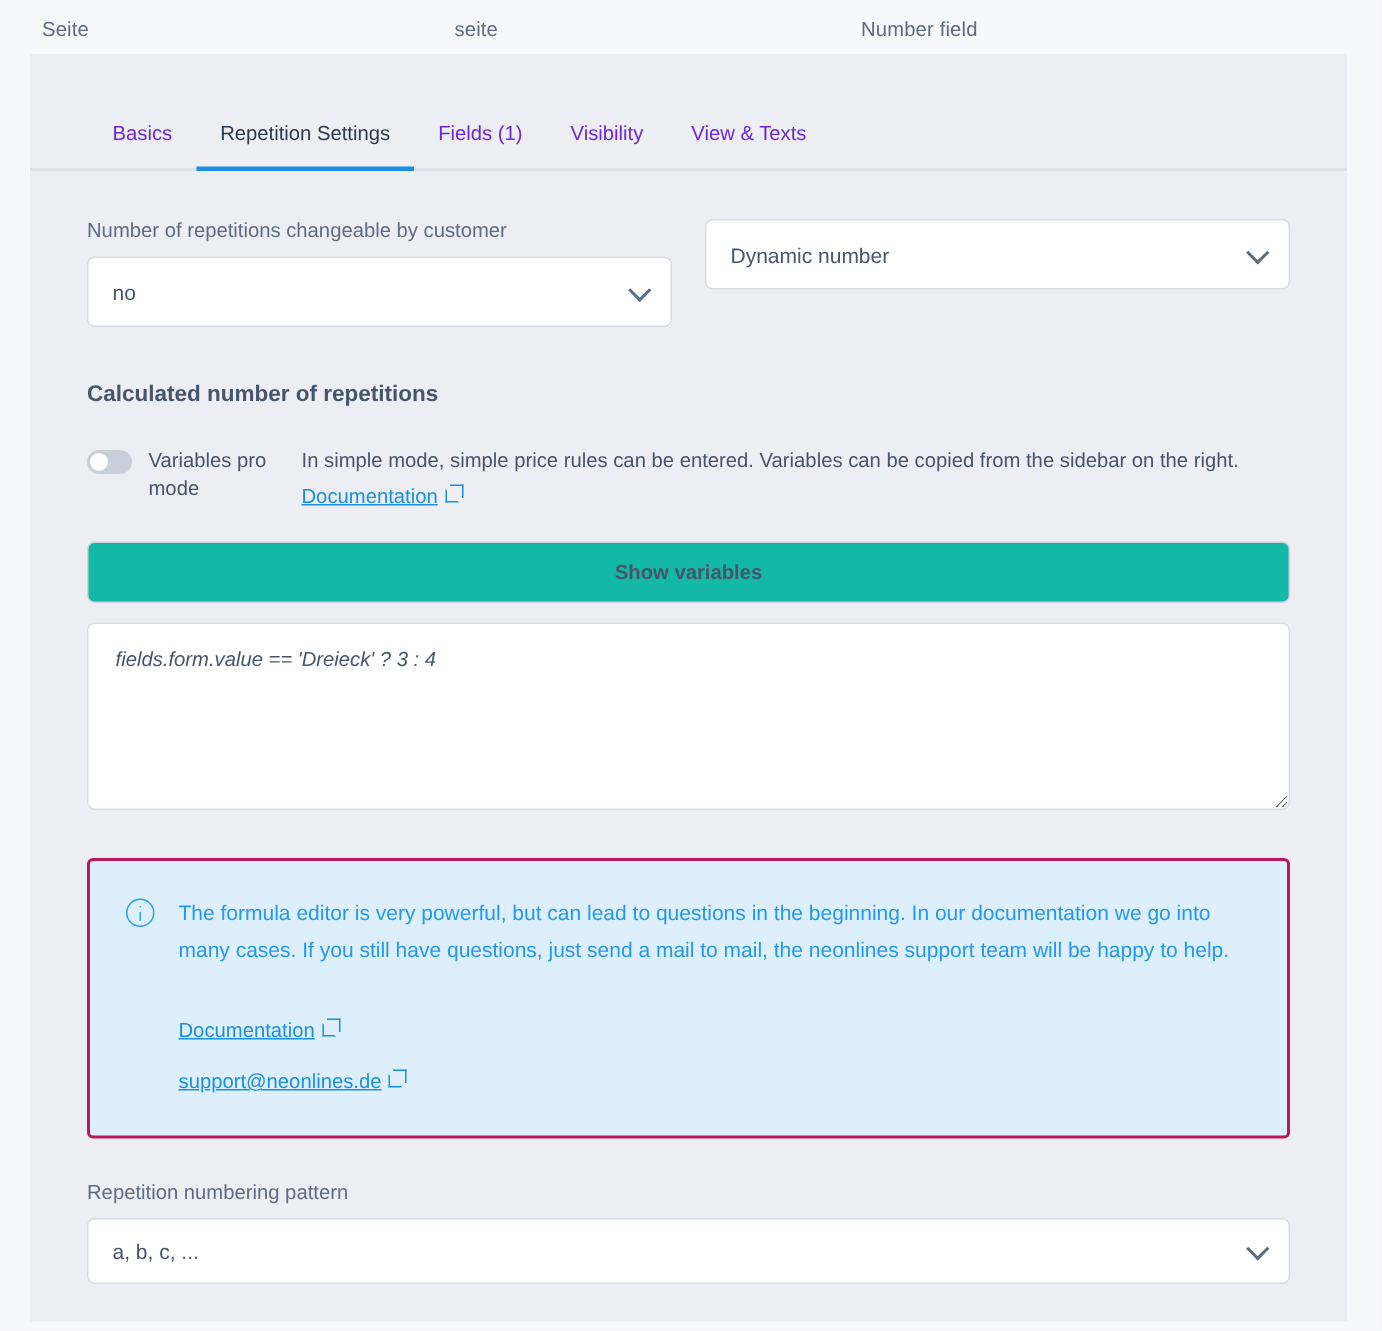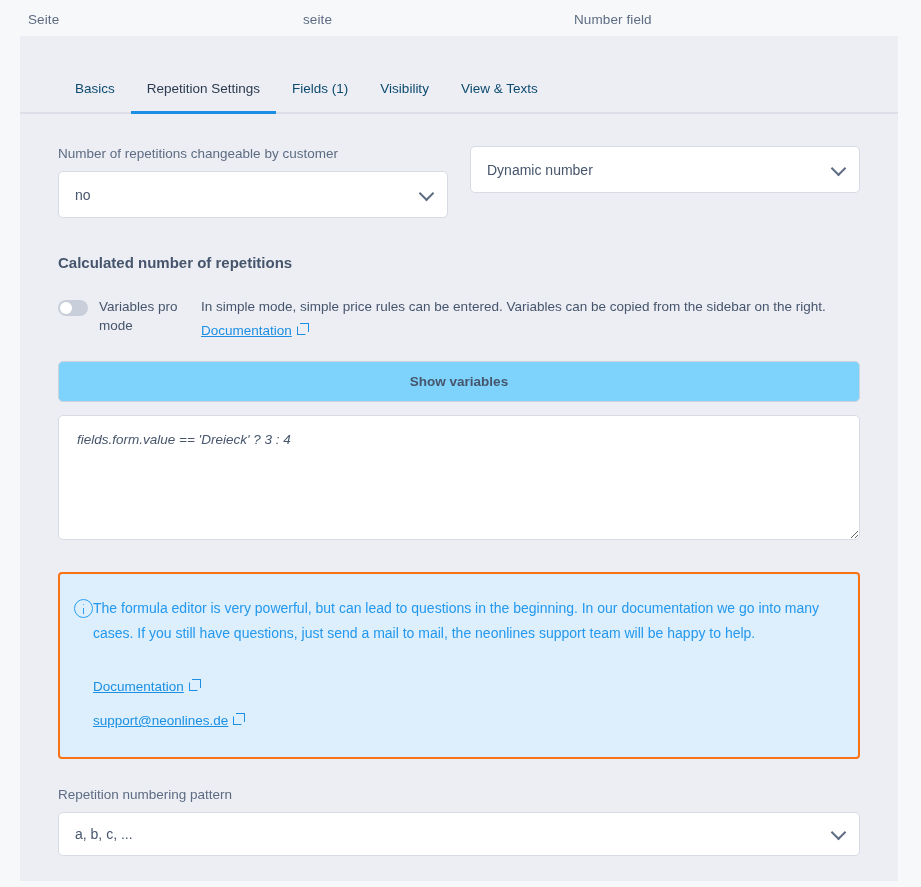--- a/index.html
+++ b/index.html
@@ -50,21 +50,21 @@
   .tabs {
     position: absolute;
     left: 37px;
     bottom: 0;
     display: flex;
     align-items: flex-end;
     gap: 0;
   }
   .tab {
     font-size: 13.5px;
-    color: #0c4a6e;
+    color: #6d28d9;
     padding: 0 16px 16px 16px;
     position: relative;
     white-space: nowrap;
     cursor: pointer;
   }
   .tab:first-child { padding-left: 18px; }
   .tab.active {
     color: #2b3a4e;
     font-weight: normal;
   }
@@ -184,21 +184,21 @@
     left: 2px; bottom: 2px;
     width: 8px; height: 8px;
     border-top: 1.4px solid #1a8fe3;
     border-right: 1.4px solid #1a8fe3;
   }
 
   
   .btn-wide {
     margin-top: 20px;
     height: 41px;
-    background: #7dd3fc;
+    background: #14b8a6;
     border: 1px solid #ccd3df;
     border-radius: 5px;
     display: flex;
     align-items: center;
     justify-content: center;
     font-size: 13.5px;
     font-weight: bold;
     color: #46556c;
     cursor: pointer;
   }
@@ -218,24 +218,25 @@
     resize: vertical;
     outline: none;
     display: block;
     font-style: italic;
   }
 
   
   .alert {
     margin-top: 32px;
     background: #ddeffd;
-    border: 2px solid #f97316;
+    border: 2px solid #be185d;
     border-radius: 4px;
-    padding: 22px 24px 24px 14px;
-    display: flex;
+    padding: 22px 24px 24px 24px;
+    display: flex;
+    gap: 16px;
   }
   .info-ico {
     flex: none;
     width: 19px; height: 19px;
     border: 1.6px solid #29a0f0;
     border-radius: 50%;
     position: relative;
     margin-top: 3px;
   }
   .info-ico::before {

